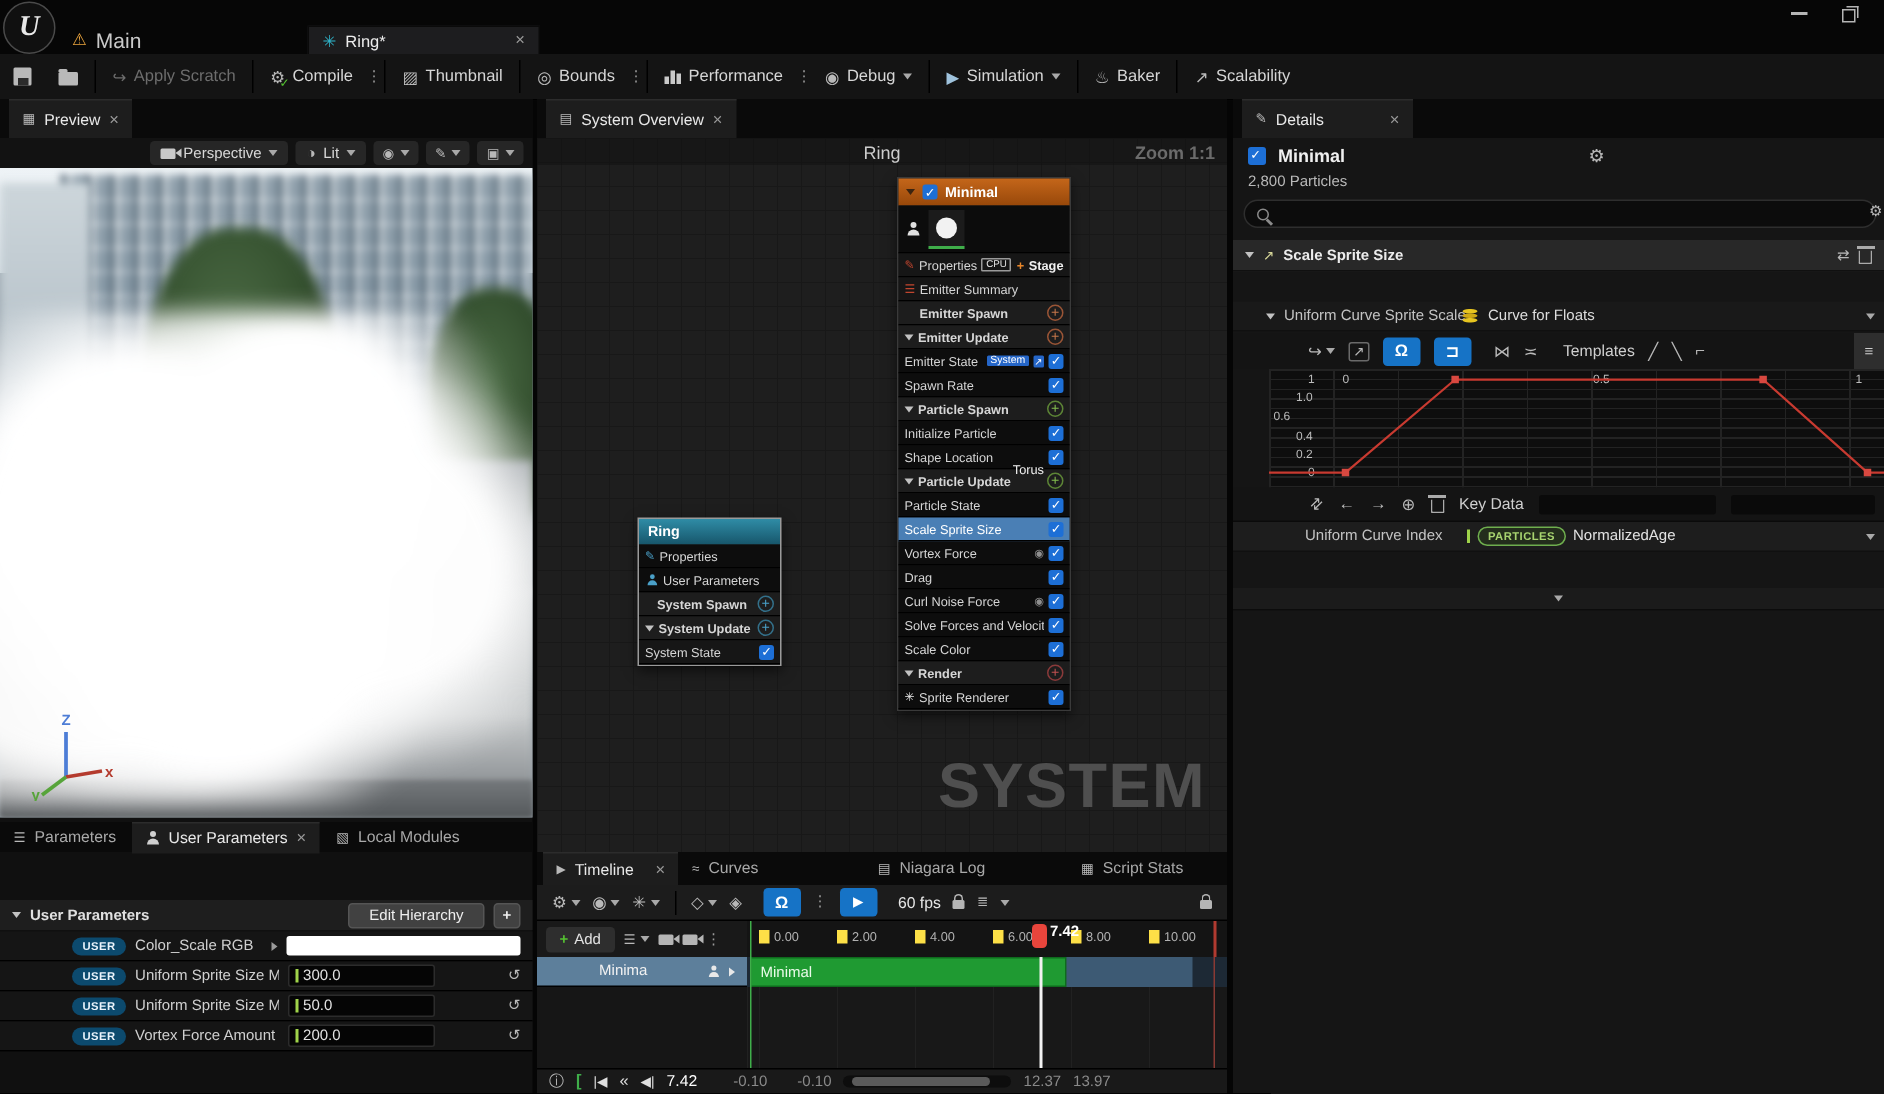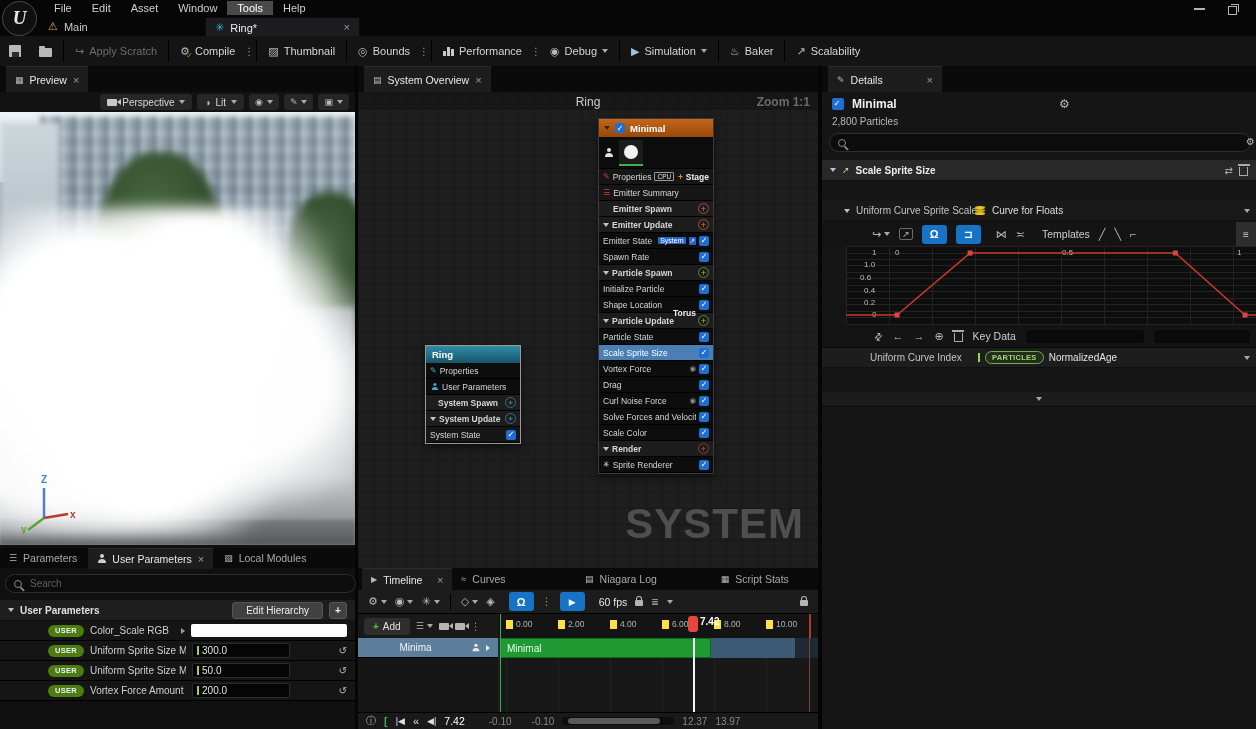--- a/index.html
+++ b/index.html
@@ -61,46 +61,38 @@
   .nrow.grp{background:#1d1d1d;font-weight:bold;}
   .nrow.sel{background:#4a7fb5;color:#fff;}
   .nlbl{flex:1;white-space:nowrap;overflow:hidden;}
   .eyeic{color:#8f8f8f;font-size:7.5px;flex:none;}
   
   .drow{display:flex;align-items:center;height:20px;border-bottom:1px solid #101010;background:#1d1d1d;color:#c3c3c3;}
   .dropdown{background:#0c0c0c;border:1px solid #353535;border-radius:2px;height:14px;display:flex;align-items:center;gap:6px;padding:0 5px;color:#dcdcdc;}
   .vinput{background:#050505;border:1px solid #2c2c2c;border-radius:2px;height:13px;display:flex;align-items:center;padding:0 4px;color:#e3e3e3;gap:3px;}
   .gbar{width:2px;height:9px;background:#9fd34a;flex:none;display:inline-block;}
   .pill{border:1px solid #6fae4e;border-radius:8px;background:#232d1c;color:#a8d470;font-size:7.5px;font-weight:bold;padding:1px 6px;letter-spacing:.3px;}
-  .userpill{background:#4d7c0f;color:#eaf3fb;font-size:7.5px;font-weight:bold;border-radius:8px;padding:1.5px 7px;letter-spacing:.3px;flex:none;}
+  .userpill{background:#0c4a6e;color:#eaf3fb;font-size:7.5px;font-weight:bold;border-radius:8px;padding:1.5px 7px;letter-spacing:.3px;flex:none;}
   .blue-btn{width:25px;height:19px;background:#1673c6;border-radius:3px;display:flex;align-items:center;justify-content:center;color:#fff;}
   .ic{color:#b9b9b9;font-size:11px;}
   .srch{background:#0c0c0c;border:1px solid #2e2e2e;border-radius:10px;height:17px;display:flex;align-items:center;gap:6px;padding:0 8px;}
   .srch input{background:transparent;border:none;outline:none;color:#bdbdbd;font-size:10px;width:100%;font-family:inherit;}
   .srch input::placeholder{color:#5f5f5f;}
   .ruler-lbl{position:absolute;top:6px;font-size:8.5px;color:#b2b2b2;border-left:7px solid #fde047;padding-left:3px;line-height:9px;}
 </style>
 </head>
 <body>
 
 <div id="root">
 
   <div class="abs" style="left:0;top:0;width:1256px;height:36px;background:#060606;">
     <div class="abs" style="left:2px;top:1px;width:33px;height:33px;border-radius:50%;background:#101010;border:1px solid #4a4a4a;color:#e8e8e8;font-family:'Liberation Serif',serif;font-style:italic;font-weight:bold;font-size:19px;text-align:center;line-height:32px;">U</div>
-    <div class="abs flex" style="left:44px;top:0;height:16px;">
-      <span class="menu-item">File</span>
-      <span class="menu-item">Edit</span>
-      <span class="menu-item">Asset</span>
-      <span class="menu-item">Window</span>
-      <span class="menu-item active">Tools</span>
-      <span class="menu-item">Help</span>
-    </div>
     <div class="abs flex" style="left:48px;top:17px;height:19px;gap:6px;">
       <span style="color:#e8a33d;font-size:11px;">⚠</span>
-      <span style="color:#c9c9c9;font-size:11px;">Main</span>
+      <span style="color:#c9c9c9;font-size:14px;">Main</span>
     </div>
     <div class="abs doc-tab" style="left:205px;top:17px;width:135px;">
       <span style="color:#2fb3c9;font-size:11px;">✳</span>
       <span style="color:#ececec;font-size:11px;">Ring*</span>
       <span class="x" style="margin-left:auto;"></span>
     </div>
     <div class="abs" style="left:1194px;top:8px;width:11px;height:2px;background:#b5b5b5;"></div>
     <div class="abs" style="left:1228px;top:6px;"><span class="iwrest"></span></div>
   </div>
 
@@ -232,24 +224,20 @@
       <div class="ptab on" style="height:20px;">
           <span class="ipers"></span>
           <span>User Parameters</span>
           <span class="x"></span>
         </div>
       <div class="ptab" style="height:20px;">
           <span class="ic" style="font-size:9px;">▧</span>
           <span>Local Modules</span>
         </div>
     </div>
-    <div class="abs srch" style="left:5px;top:508px;width:333px;">
-      <span class="isearch"></span>
-      <input placeholder="Search" style="">
-    </div>
     <div class="abs flex" style="left:0;top:534px;width:355px;height:20px;background:#1e1e1e;gap:6px;padding:0 8px;box-sizing:border-box;">
       <span class="tri"></span>
       <span style="color:#e0e0e0;font-weight:bold;">User Parameters</span>
       <span class="flex" style="margin-left:auto;background:#414141;border:1px solid #555;border-radius:3px;height:15px;padding:0 13px;color:#eee;">Edit Hierarchy</span>
       <span class="flex" style="background:#414141;border:1px solid #555;border-radius:3px;height:15px;width:16px;justify-content:center;color:#eee;font-weight:bold;">+</span>
     </div>
 
     <div class="abs flex" style="left:0;top:555px;width:355px;height:20px;background:#151515;border-bottom:1px solid #000;gap:6px;padding:0 8px 0 48px;box-sizing:border-box;">
       <span class="userpill">USER</span>
       <span style="color:#cfcfcf;width:88px;white-space:nowrap;overflow:hidden;">Color_Scale RGB</span>
@@ -375,21 +363,21 @@
             <span class="tri"></span>
             <span class="nlbl">Particle Spawn</span>
             <span class="cplus g">+</span>
           </div>
         <div class="nrow">
             <span class="nlbl">Initialize Particle</span>
             <span class="cb"></span>
           </div>
         <div class="nrow">
             <span class="nlbl">Shape Location</span>
-            <span style="color:#f0f0f0;font-weight:bold;margin-top:16px;">Torus</span>
+            <span style="color:#f0f0f0;font-weight:normal;margin-top:16px;">Torus</span>
             <span class="cb"></span>
           </div>
         <div class="nrow grp">
             <span class="tri"></span>
             <span class="nlbl">Particle Update</span>
             <span class="cplus g">+</span>
           </div>
         <div class="nrow">
             <span class="nlbl">Particle State</span>
             <span class="cb"></span>
@@ -601,21 +589,21 @@
       <span class="ic">╱</span>
       <span class="ic">╲</span>
       <span class="ic">⌐</span>
       <span style="margin-left:auto;background:#2e2e2e;height:24px;width:20px;display:flex;align-items:center;justify-content:center;color:#cfcfcf;">≡</span>
     </div>
 
     <div class="abs" style="left:24px;top:180px;width:410px;height:79px;background-color:#0e0e0e;
         background-image:repeating-linear-gradient(to bottom,#232323 0 1px,transparent 1px 6.5px),repeating-linear-gradient(to right,#232323 0 1px,transparent 1px 43px);">
       <span class="abs" style="left:26px;top:2px;font-size:8px;color:#bdbdbd;">1</span>
       <span class="abs" style="left:18px;top:14px;font-size:8px;color:#bdbdbd;">1.0</span>
-      <span class="abs" style="left:14px;top:27px;font-size:8px;color:#bdbdbd;text-align:right;">0.6</span>
+      <span class="abs" style="left:3px;top:27px;font-size:8px;color:#bdbdbd;text-align:right;">0.6</span>
       <span class="abs" style="left:18px;top:40px;font-size:8px;color:#bdbdbd;">0.4</span>
       <span class="abs" style="left:18px;top:52px;font-size:8px;color:#bdbdbd;">0.2</span>
       <span class="abs" style="left:26px;top:64px;font-size:8px;color:#bdbdbd;">0</span>
       <span class="abs" style="left:49px;top:2px;font-size:8px;color:#bdbdbd;">0</span>
       <span class="abs" style="left:216px;top:2px;font-size:8px;color:#bdbdbd;">0.5</span>
       <span class="abs" style="left:391px;top:2px;font-size:8px;color:#bdbdbd;">1</span>
       <svg id="curve-svg" width="410" height="79" style="position:absolute;left:0;top:0;">
           <polyline fill="none" stroke="#c83a30" stroke-width="1.5" points="-1.2,69.0 51.0,69.0 124.1,7.0 329.4,7.0 399.0,69.0 412.9,69.0"></polyline>
           <rect x="48.5" y="66.5" width="5" height="5" fill="#d84840"></rect>
           <rect x="121.6" y="4.5" width="5" height="5" fill="#d84840"></rect>

